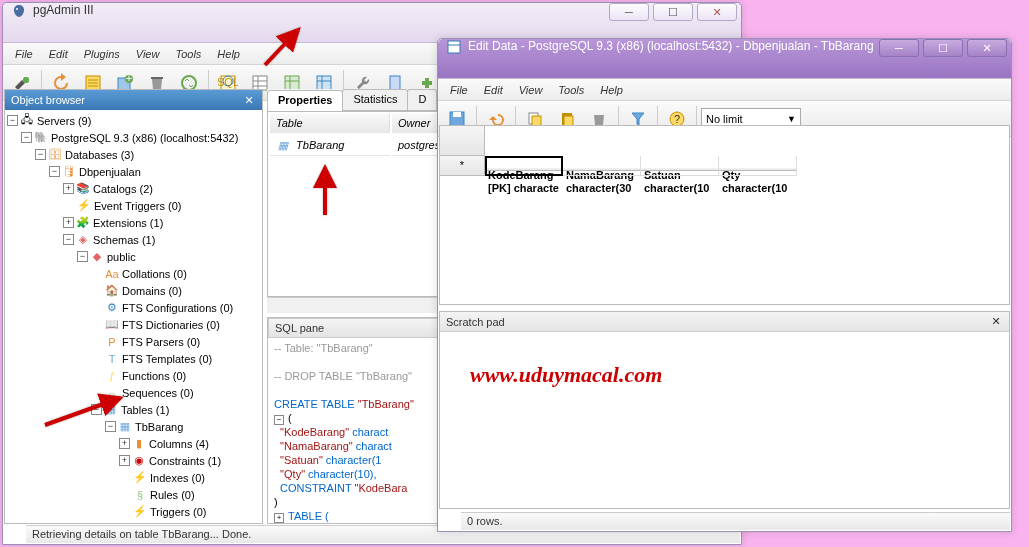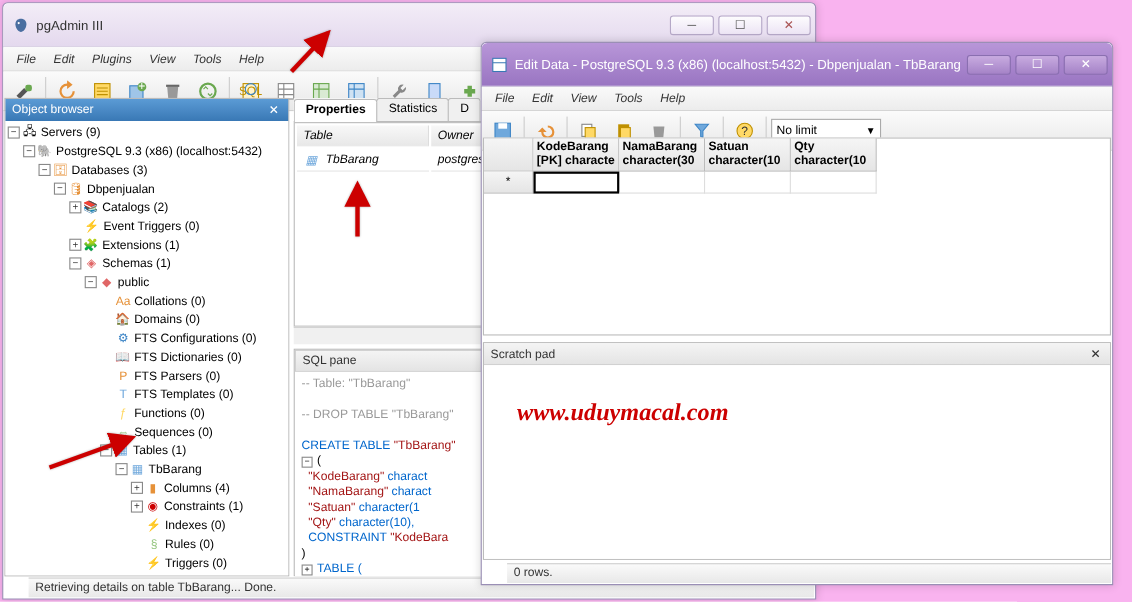--- a/index.html
+++ b/index.html
@@ -2,21 +2,21 @@
 <html><head>
 <meta charset="utf-8">
 <style>
 * { box-sizing: border-box; margin: 0; padding: 0; font-family: Tahoma, sans-serif; font-size: 11px; }
 body { background: #f9b3ef; width: 1029px; height: 547px; position: relative; overflow: hidden; }
 
 .window { position: absolute; background: #fff; border: 1px solid #9a8fb5; border-radius: 5px 5px 0 0; box-shadow: 0 0 8px rgba(0,0,0,0.15); }
 .main-window { left: 2px; top: 2px; width: 740px; height: 543px; }
 .edit-window { left: 437px; top: 38px; width: 575px; height: 494px; z-index: 10; }
 
-.titlebar { height: 40px; background: linear-gradient(#f3edf7, #e4d9ee); display: flex; align-items: center; padding: 0 4px 0 8px; border-radius: 5px 5px 0 0; border-bottom: 1px solid #c5bad6; }
+.titlebar { height: 40px; background: linear-gradient(#f3edf7, #e4d9ee); display: flex; align-items: flex-start; padding: 0 4px 0 8px; border-radius: 5px 5px 0 0; border-bottom: 1px solid #c5bad6; }
 .titlebar .icon-slot { width: 16px; height: 16px; margin-right: 6px; display: inline-flex; align-items: center; justify-content: center; }
 .titlebar .title { flex: 1; color: #333; font-size: 12px; }
 .titlebar .winbtn { width: 40px; height: 18px; border: 1px solid #b5a8c7; border-radius: 3px; margin-left: 4px; background: linear-gradient(#fdfcfe, #ece4f4); display: flex; align-items: center; justify-content: center; color: #555; cursor: pointer; }
 .titlebar .winbtn.close { color: #a55; }
 
 .edit-window .titlebar { background: linear-gradient(#b896d8, #9975c2); }
 .edit-window .titlebar .title { color: #fff; }
 .edit-window .titlebar .winbtn { background: linear-gradient(#c8abe0, #a583c7); border-color: #8a6fb0; color: #fff; }
 
 .menubar { height: 22px; background: linear-gradient(#fafafa,#ececec); border-bottom: 1px solid #d5d5d5; display: flex; align-items: center; padding: 0 4px; }
@@ -55,21 +55,21 @@
 .kw-black { color: #000; }
 .fold { width: 10px; height: 10px; border: 1px solid #888; display: inline-flex; align-items: center; justify-content: center; font-size: 8px; margin-right: 4px; }
 
 .statusbar { position: absolute; left: 1px; right: 1px; bottom: 1px; height: 18px; background: linear-gradient(#fafafa,#e8e8e8); border-top: 1px solid #ccc; padding: 2px 6px; color: #333; margin-left: 22px; }
 
 
 .edit-body { position: absolute; top: 86px; bottom: 22px; left: 1px; right: 1px; display: flex; flex-direction: column; }
 .grid { border: 1px solid #bbb; background: #fff; }
 .grid-head { display: flex; height: 30px; }
 .grid-head .corner { width: 45px; background: linear-gradient(#f5f5f5,#e5e5e5); border-right: 1px solid #bbb; border-bottom: 1px solid #bbb; }
-.grid-head .col { flex: 0 0 auto; width: 78px; background: linear-gradient(#f5f5f5,#e5e5e5); border-right: 1px solid #bbb; border-bottom: 1px solid #bbb; padding: 1px 3px; font-weight: bold; font-size: 10px; line-height: 12px; }
+.grid-head .col { flex: 0 0 auto; width: 78px; background: linear-gradient(#f5f5f5,#e5e5e5); border-right: 1px solid #bbb; border-bottom: 1px solid #bbb; padding: 1px 3px; font-weight: bold; font-size: 10px; line-height: 12px; margin-top: 42px; }
 .grid-row { display: flex; height: 20px; }
 .grid-row .rowh { width: 45px; background: linear-gradient(#f5f5f5,#e5e5e5); border-right: 1px solid #bbb; border-bottom: 1px solid #bbb; text-align: center; line-height: 18px; }
 .grid-row .cell { width: 78px; border-right: 1px solid #ddd; border-bottom: 1px solid #ddd; }
 .grid-row .cell.active { border: 2px solid #000; }
 
 .scratch { border: 1px solid #bbb; margin-top: 6px; flex: 1; display: flex; flex-direction: column; }
 .scratch-body { flex: 1; background: #fff; position: relative; }
 .watermark { position: absolute; top: 30px; left: 30px; color: #cc0000; font-family: "Times New Roman", serif; font-size: 22px; font-style: italic; font-weight: bold; }
 
 .limit-combo { border: 1px solid #aaa; background: #fff; height: 22px; display: flex; align-items: center; padding: 0 4px; width: 100px; }

